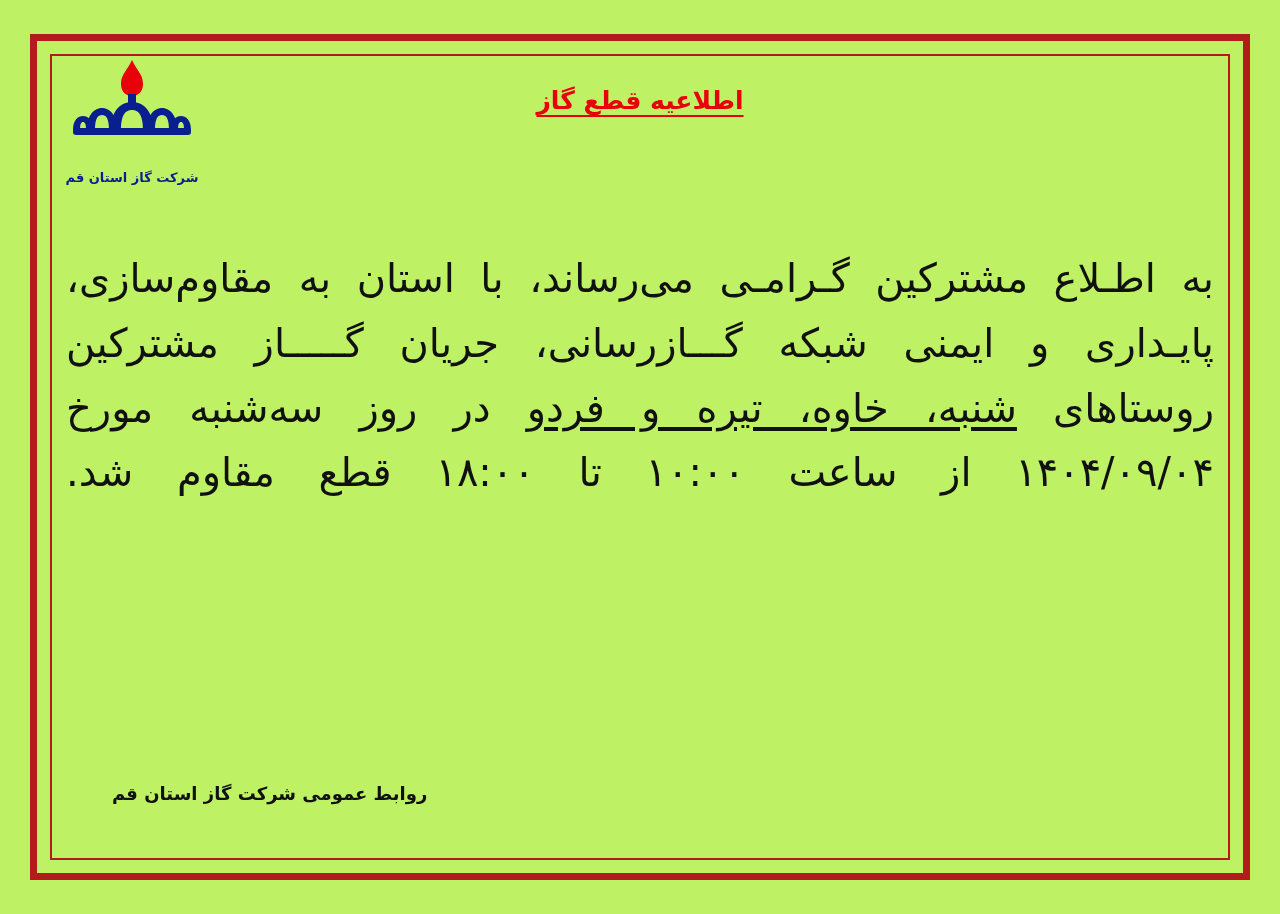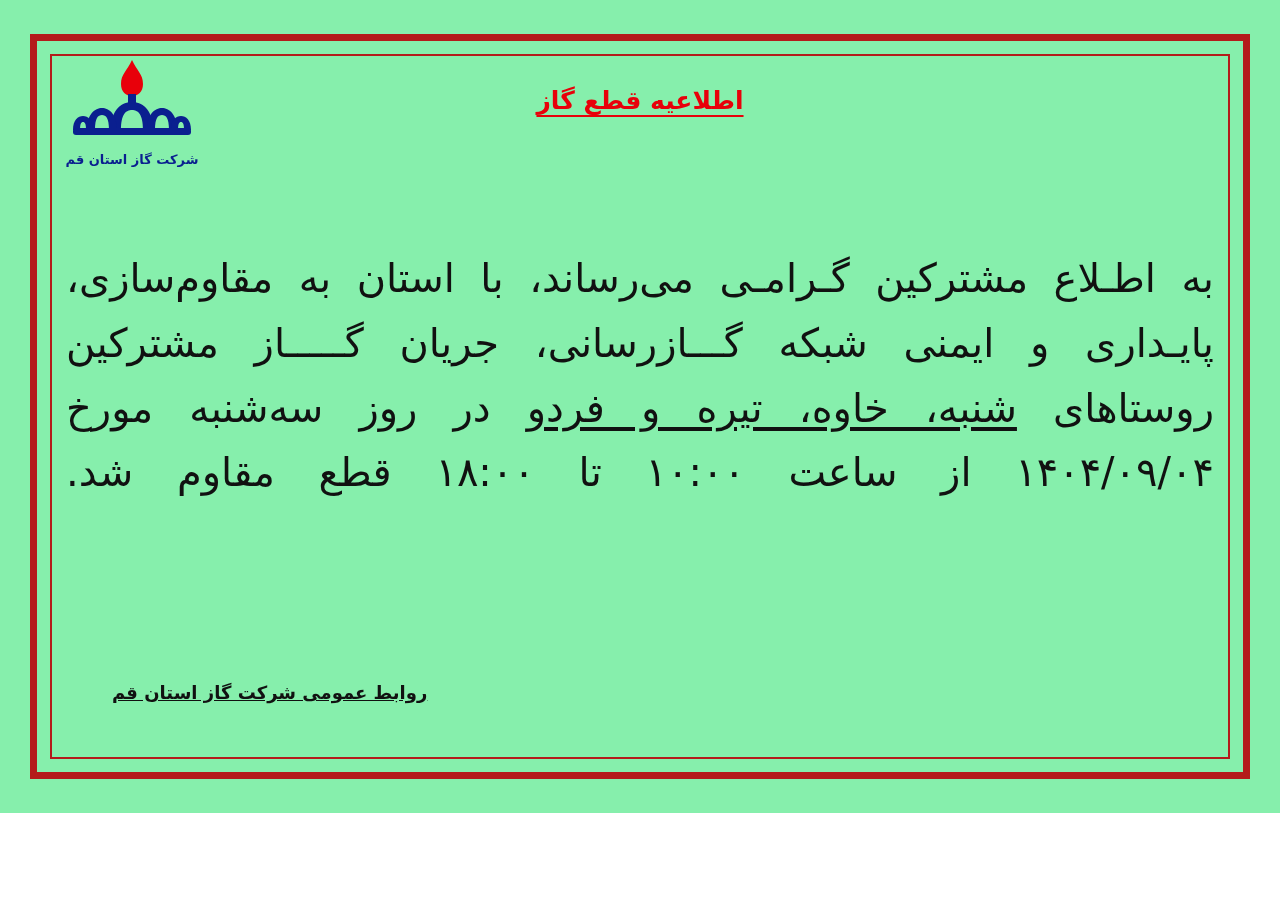--- a/index.html
+++ b/index.html
@@ -10,22 +10,22 @@
   body {
     width: 1280px;
     height: 914px;
     font-family: "DejaVu Sans", "Liberation Sans", sans-serif;
     overflow: hidden;
   }
 
   .page {
     position: relative;
     width: 1280px;
-    height: 813px;
-    background: #86efac;
+    height: 914px;
+    background: #bef264;
     box-sizing: border-box;
   }
 
   
   .frame-outer {
     position: absolute;
     left: 30px;
     top: 34px;
     right: 30px;
     bottom: 34px;
@@ -78,21 +78,21 @@
     width: 160px;
     text-align: center;
   }
   .logo-mark {
     width: 122px;
     height: 92px;
     margin: 0 auto;
     display: block;
   }
   .logo-caption {
-    margin-top: 2px;
+    margin-top: 20px;
     font-size: 13px;
     font-weight: bold;
     color: #0a1f8f;
     letter-spacing: -0.3px;
   }
 
   
   .body-text {
     margin-top: 70px;
     font-size: 40px;
@@ -110,21 +110,20 @@
 
   
   .footer {
     position: absolute;
     bottom: 54px;
     left: 60px;
     font-size: 18px;
     font-weight: bold;
     color: #111111;
     direction: rtl;
-    text-decoration: underline;
   }
 </style>
 </head>
 <body>
 
 <div class="page">
 
   <div class="frame-outer">
     <div class="frame-inner"></div>
   </div>

